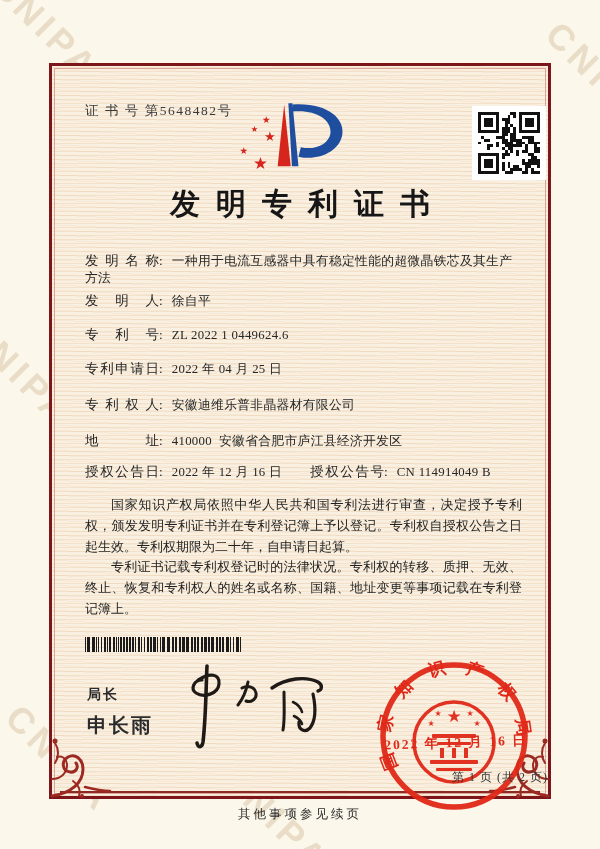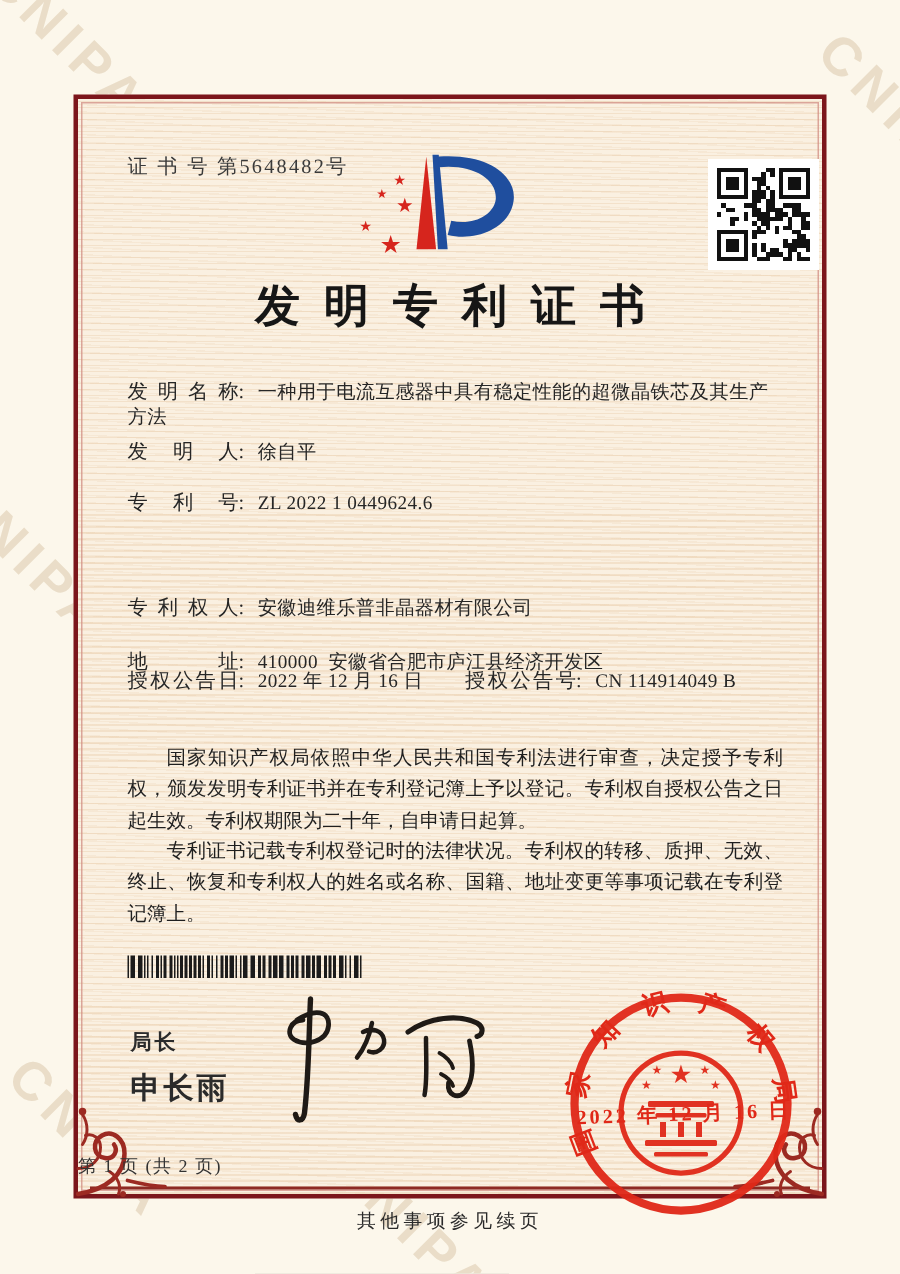--- a/index.html
+++ b/index.html
@@ -60,21 +60,21 @@
   .barcode div{height:100%;}
   .signoff-title{position:absolute;left:35px;top:620px;font-family:"Liberation Sans","DejaVu Sans",sans-serif;font-size:14px;font-weight:bold;color:#2b2b2b;letter-spacing:2px;}
   .signoff-name{position:absolute;left:35px;top:646px;font-family:"Liberation Sans","DejaVu Sans",sans-serif;font-size:20px;font-weight:bold;color:#2b2b2b;letter-spacing:2px;}
   .signature{position:absolute;left:108px;top:592px;width:170px;height:95px;}
   .seal{position:absolute;left:322px;top:590px;width:160px;height:160px;}
   .seal-date{
     position:absolute;left:316px;top:668px;width:176px;text-align:center;
     color:var(--seal-red);font-weight:bold;font-size:13.5px;letter-spacing:2px;
     transform:rotate(-2deg);white-space:nowrap;
   }
-  .page-info{position:absolute;left:0;right:0;bottom:10px;text-align:left;font-size:12px;color:#333;letter-spacing:1px;}
+  .page-info{position:absolute;left:0;right:0;bottom:10px;text-align:right;font-size:12px;color:#333;letter-spacing:1px;}
   .corner{position:absolute;bottom:-3px;width:64px;height:64px;color:var(--flourish-red);}
   .corner.bl{left:-3px;}
   .corner.br{right:-3px;transform:scaleX(-1);}
   .foot-note{
     position:absolute;left:0;right:0;top:806px;text-align:center;
     font-size:12.5px;letter-spacing:3px;color:#2a2a2a;z-index:2;
   }
 </style>
 </head>
 <body>
@@ -274,27 +274,30 @@
 
     <div class="frow" style="top:186px">
       <span class="flabel">发明名称</span><span class="colon">:</span><span class="fvalue">一种用于电流互感器中具有稳定性能的超微晶铁芯及其生产方法</span>
     </div>
     <div class="frow" style="top:226px">
       <span class="flabel">发明人</span><span class="colon">:</span><span class="fvalue">徐自平</span>
     </div>
     <div class="frow" style="top:260px">
       <span class="flabel">专利号</span><span class="colon">:</span><span class="fvalue">ZL 2022 1 0449624.6</span>
     </div>
+    <div class="frow" style="top:294px">
+      <span class="flabel">专利申请日</span><span class="colon">:</span><span class="fvalue">2022 年 04 月 25 日</span>
+    </div>
     <div class="frow" style="top:330px">
       <span class="flabel">专利权人</span><span class="colon">:</span><span class="fvalue">安徽迪维乐普非晶器材有限公司</span>
     </div>
     <div class="frow" style="top:366px">
       <span class="flabel">地址</span><span class="colon">:</span><span class="fvalue">410000  安徽省合肥市庐江县经济开发区</span>
     </div>
-    <div class="frow" style="top:379px">
+    <div class="frow" style="top:397px">
       <span class="flabel">授权公告日</span><span class="colon">:</span><span class="fvalue">2022 年 12 月 16 日</span>
       <span class="pair2">
         <span class="flabel">授权公告号</span><span class="colon">:</span><span class="fvalue">CN 114914049 B</span>
       </span>
     </div>
 
     <div class="body-text">
       <p>国家知识产权局依照中华人民共和国专利法进行审查，决定授予专利权，颁发发明专利证书并在专利登记簿上予以登记。专利权自授权公告之日起生效。专利权期限为二十年，自申请日起算。</p>
       <p>专利证书记载专利权登记时的法律状况。专利权的转移、质押、无效、终止、恢复和专利权人的姓名或名称、国籍、地址变更等事项记载在专利登记簿上。</p>
     </div>

